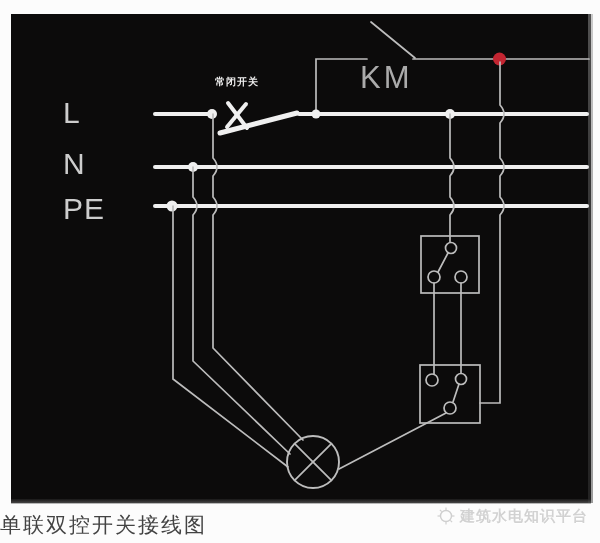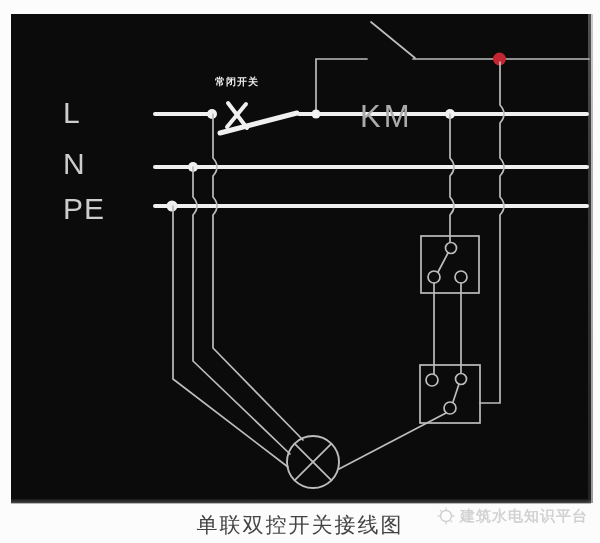--- a/index.html
+++ b/index.html
@@ -37,24 +37,24 @@
   .wire-thin{stroke:var(--wire-thin);stroke-width:1.7;fill:none;stroke-linecap:round;}
   .wire-thick{stroke:var(--wire-bright);stroke-width:4;fill:none;stroke-linecap:round;}
   .lever{stroke:var(--wire-bright);stroke-width:5;fill:none;stroke-linecap:round;}
   .xmark{stroke:var(--wire-bright);stroke-width:4;fill:none;stroke-linecap:round;}
   .terminal{stroke:var(--wire-thin);stroke-width:1.7;fill:none;}
   .box{stroke:var(--wire-thin);stroke-width:1.7;fill:none;}
   .jdot{fill:var(--wire-bright);stroke:none;}
   .reddot{fill:var(--indicator-red);stroke:none;}
   .lbl{position:absolute;color:var(--label-gray);font-weight:400;}
   .lbl-bus{font-size:30px;letter-spacing:1px;}
-  .lbl-km{left:360px;top:60px;font-size:31px;letter-spacing:3px;color:var(--km-gray);margin-top:39px;}
+  .lbl-km{left:360px;top:60px;font-size:31px;letter-spacing:3px;color:var(--km-gray);}
   .lbl-nc{left:215px;top:75px;font-size:10px;font-weight:bold;color:#ededed;letter-spacing:1px;}
   .caption{
-    position:absolute;left:0;top:511px;width:600px;text-align:center;
+    position:absolute;left:0;top:511px;width:600px;text-align:left;
     color:var(--caption-color);font-size:21px;letter-spacing:2px;
   }
   .watermark{
     position:absolute;right:12px;top:506px;display:flex;align-items:center;gap:4px;
     color:var(--watermark-color);font-size:15px;font-weight:bold;letter-spacing:1px;
     text-shadow:0 1px 0 #ffffff;
   }
   .wm-icon{width:20px;height:20px;}
 </style>
 </head>

